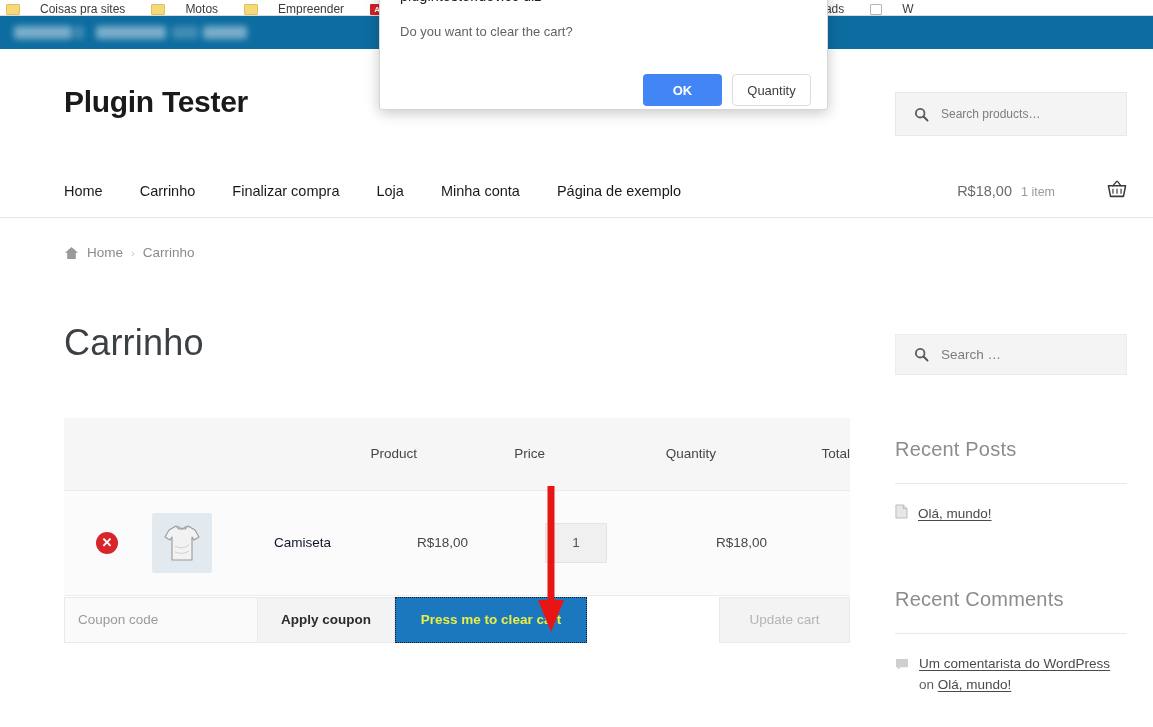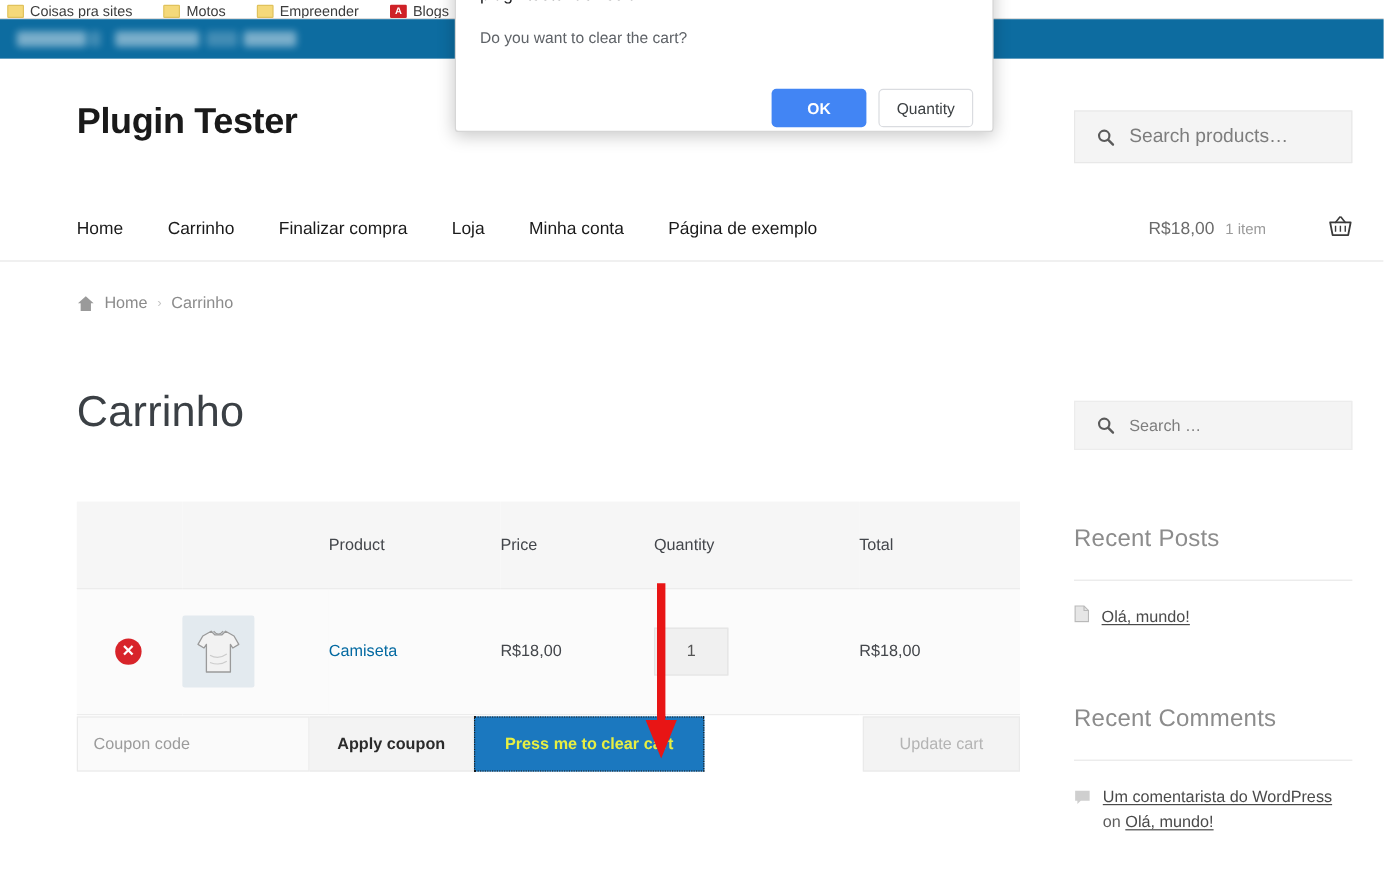--- a/index.html
+++ b/index.html
@@ -16,21 +16,21 @@
     position: absolute; top: 0; left: 0;
     width: 1153px; height: 16px;
     background: #ffffff;
     border-bottom: 1px solid #dcdcdc;
     display: flex; align-items: flex-end;
     padding-left: 6px; overflow: hidden;
     white-space: nowrap;
   }
   .bm-item {
     display: inline-flex; align-items: center;
-    gap: 5px; margin-right: 26px;
+    gap: 20px; margin-right: 26px;
     font-size: 12px; color: #3c3c3c;
     line-height: 12px;
   }
   .bm-folder-icon {
     width: 14px; height: 11px; flex: 0 0 auto;
     background: #f5d97a; border: 1px solid #e0c25c;
     border-radius: 1px;
   }
   .bm-red-icon {
     width: 14px; height: 11px; flex: 0 0 auto;
@@ -82,21 +82,21 @@
   }
 
   .product-search {
     position: absolute; top: 43px; left: 895px;
     width: 232px; height: 44px;
     background: #f4f4f4;
     border: 1px solid #e8e8e8;
     display: flex; align-items: center;
     padding-left: 18px; gap: 12px;
   }
-  .product-search .ph { font-size: 16px; color: #7d7d7d; }
+  .product-search .ph { font-size: 12px; color: #7d7d7d; }
 
   .nav-bar {
     position: relative;
     height: 54px;
     border-bottom: 1px solid #e6e6e6;
     padding-left: 64px;
     display: flex; align-items: center;
   }
   .nav-item {
     font-size: 14.5px; color: #1a1a1a;
@@ -132,21 +132,21 @@
     font-size: 36px; font-weight: 300;
     color: #3b4045; margin: 0 0 54px 0;
     letter-spacing: .2px;
   }
 
   
   .cart-table { width: 786px; border-collapse: collapse; }
   .cart-table thead th {
     background: #f6f6f6;
     font-size: 13.5px; font-weight: normal;
-    color: #43464b; text-align: left;
+    color: #43464b; text-align: right;
     padding: 24px 0; height: 72px;
     border-bottom: 1px solid #ececec;
   }
   .cart-table tbody td {
     background: #fbfbfb;
     padding: 18px 0; height: 105px;
     vertical-align: middle;
     border-bottom: 1px solid #ececec;
     font-size: 13.5px; color: #43464b;
   }
@@ -163,21 +163,21 @@
     font-size: 13px; font-weight: bold;
     display: flex; align-items: center; justify-content: center;
     margin-left: 32px; cursor: pointer;
     line-height: 1;
   }
   .thumb {
     width: 60px; height: 60px;
     background: #e3eaef; border-radius: 2px;
     display: flex; align-items: center; justify-content: center;
   }
-  .prod-link { color: #0369a1; text-decoration: none; cursor: pointer; }
+  .prod-link { color: #0f172a; text-decoration: none; cursor: pointer; }
   .qty-box {
     width: 62px; height: 40px;
     background: #f0f0f0; border: 1px solid #e4e4e4;
     display: flex; align-items: center; justify-content: center;
     font-size: 13.5px; color: #555;
   }
 
   
   .actions-row {
     display: flex; align-items: stretch;

